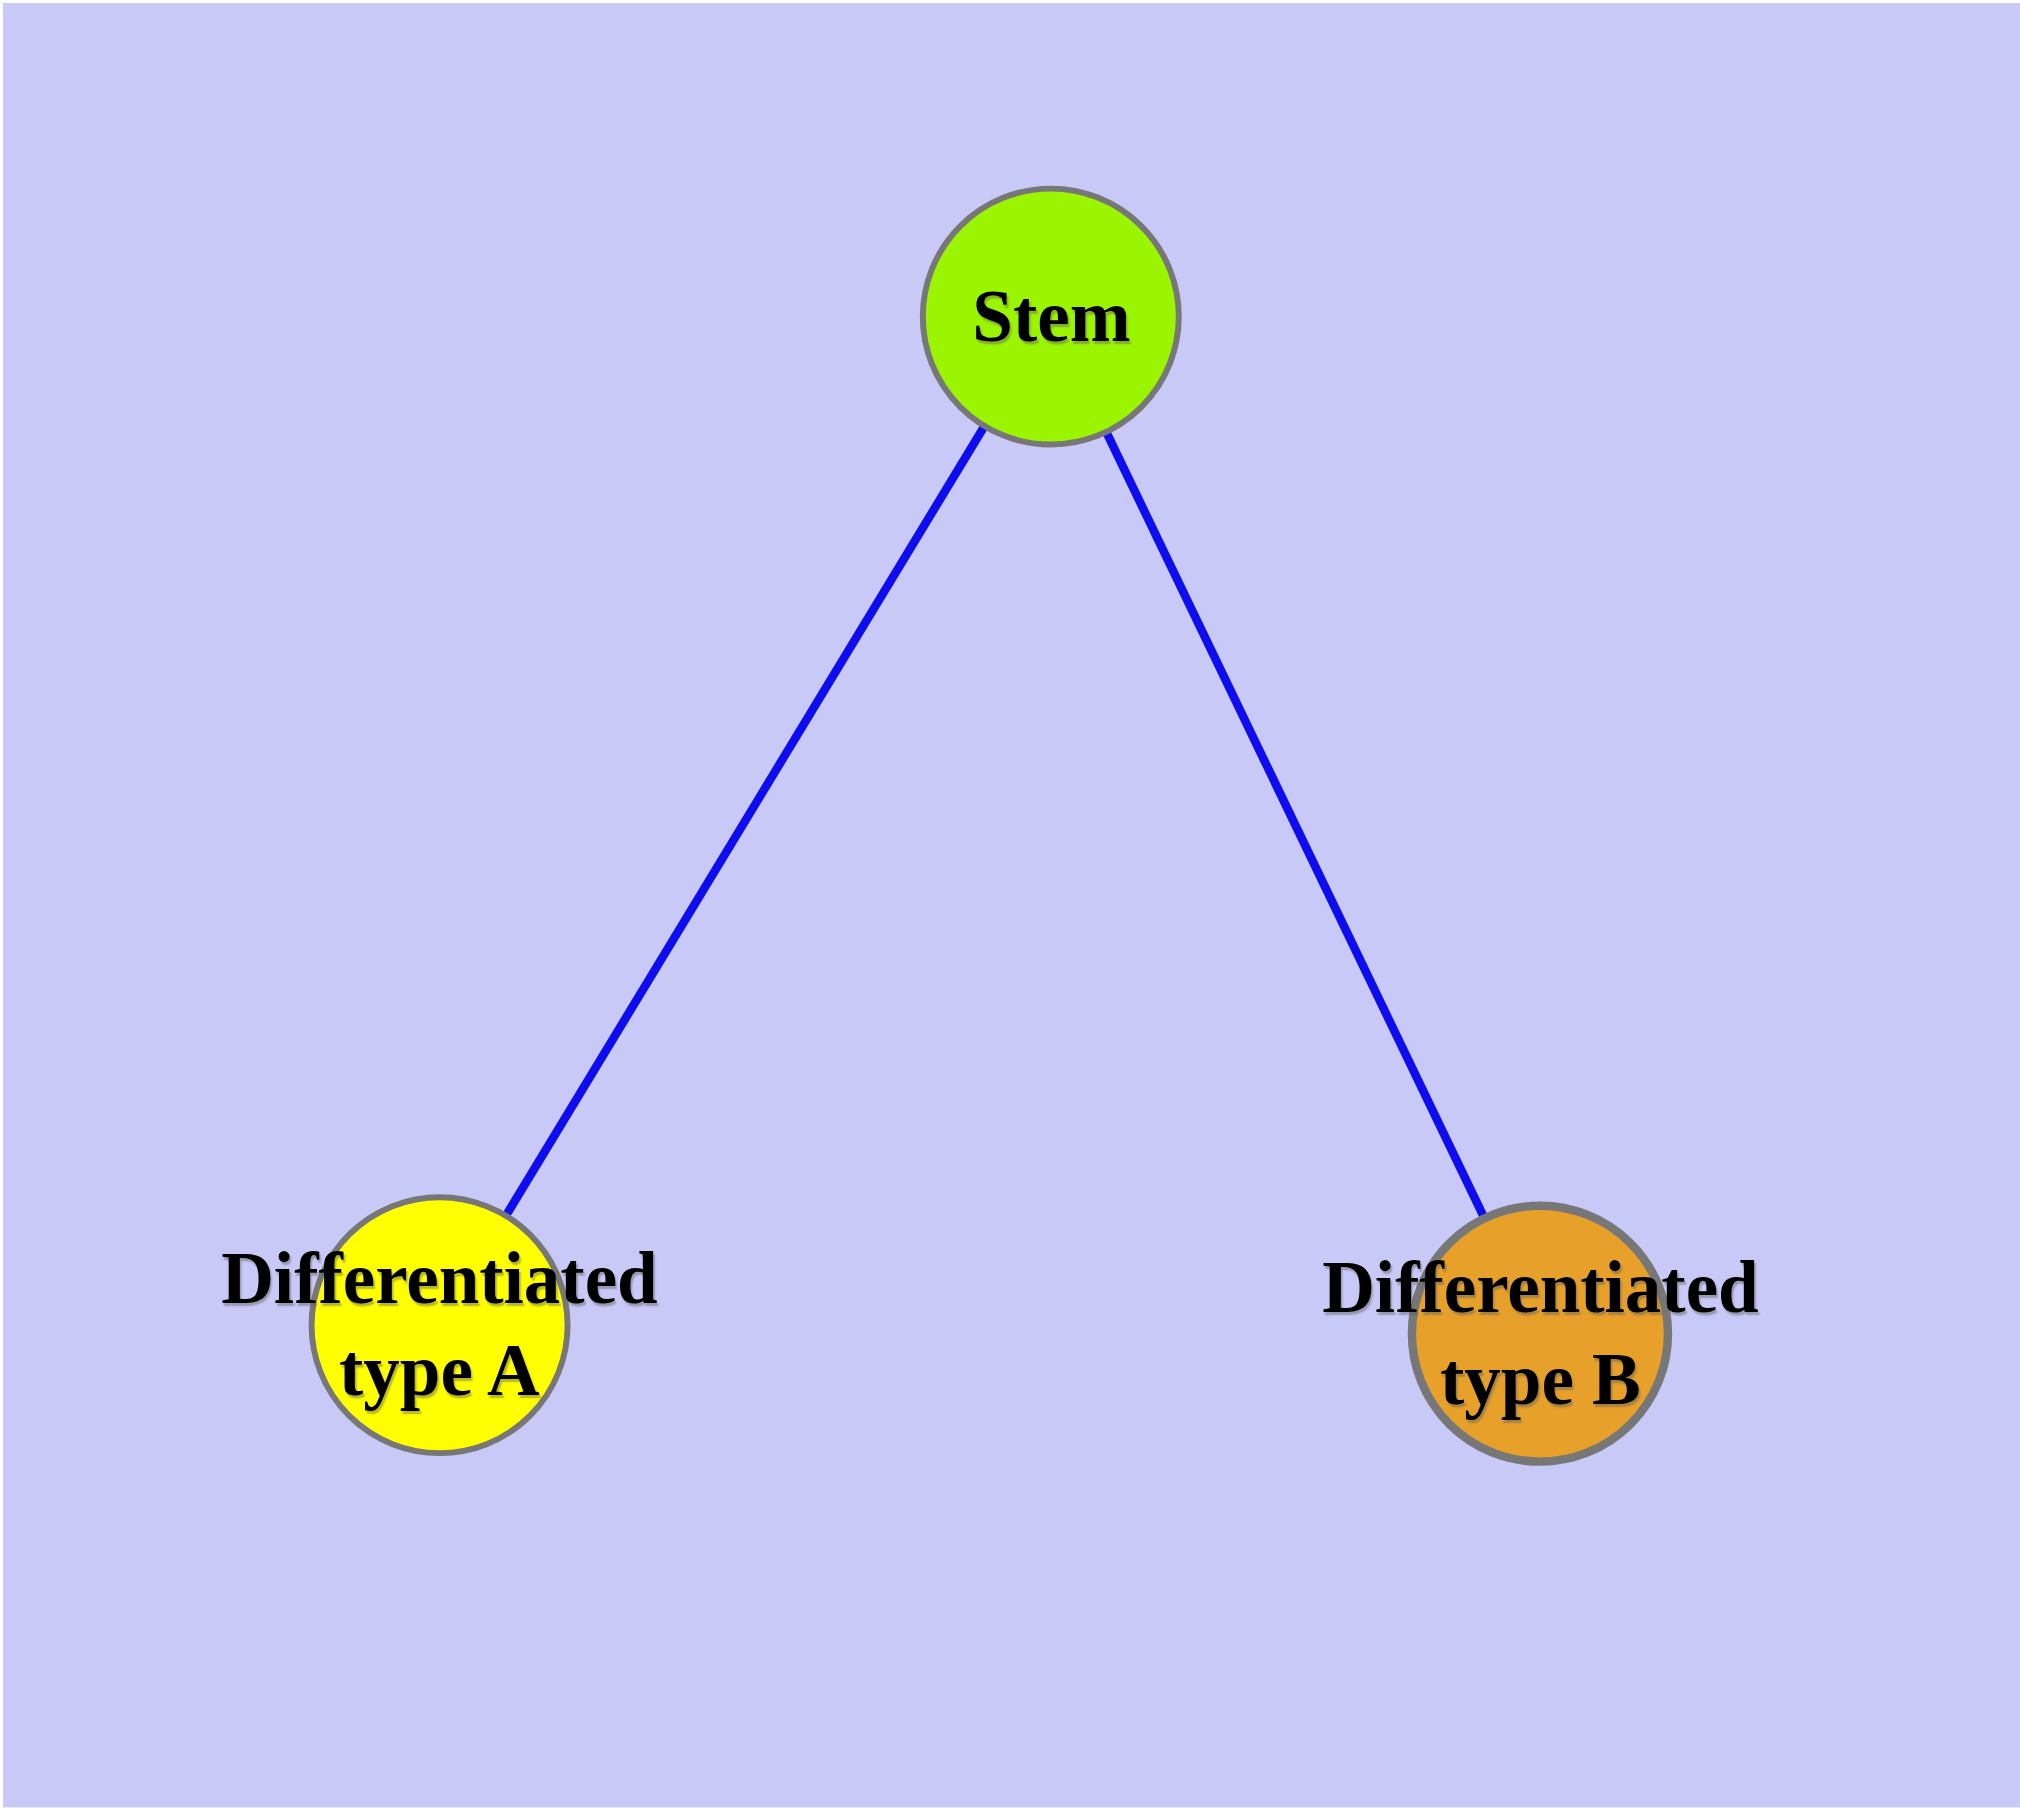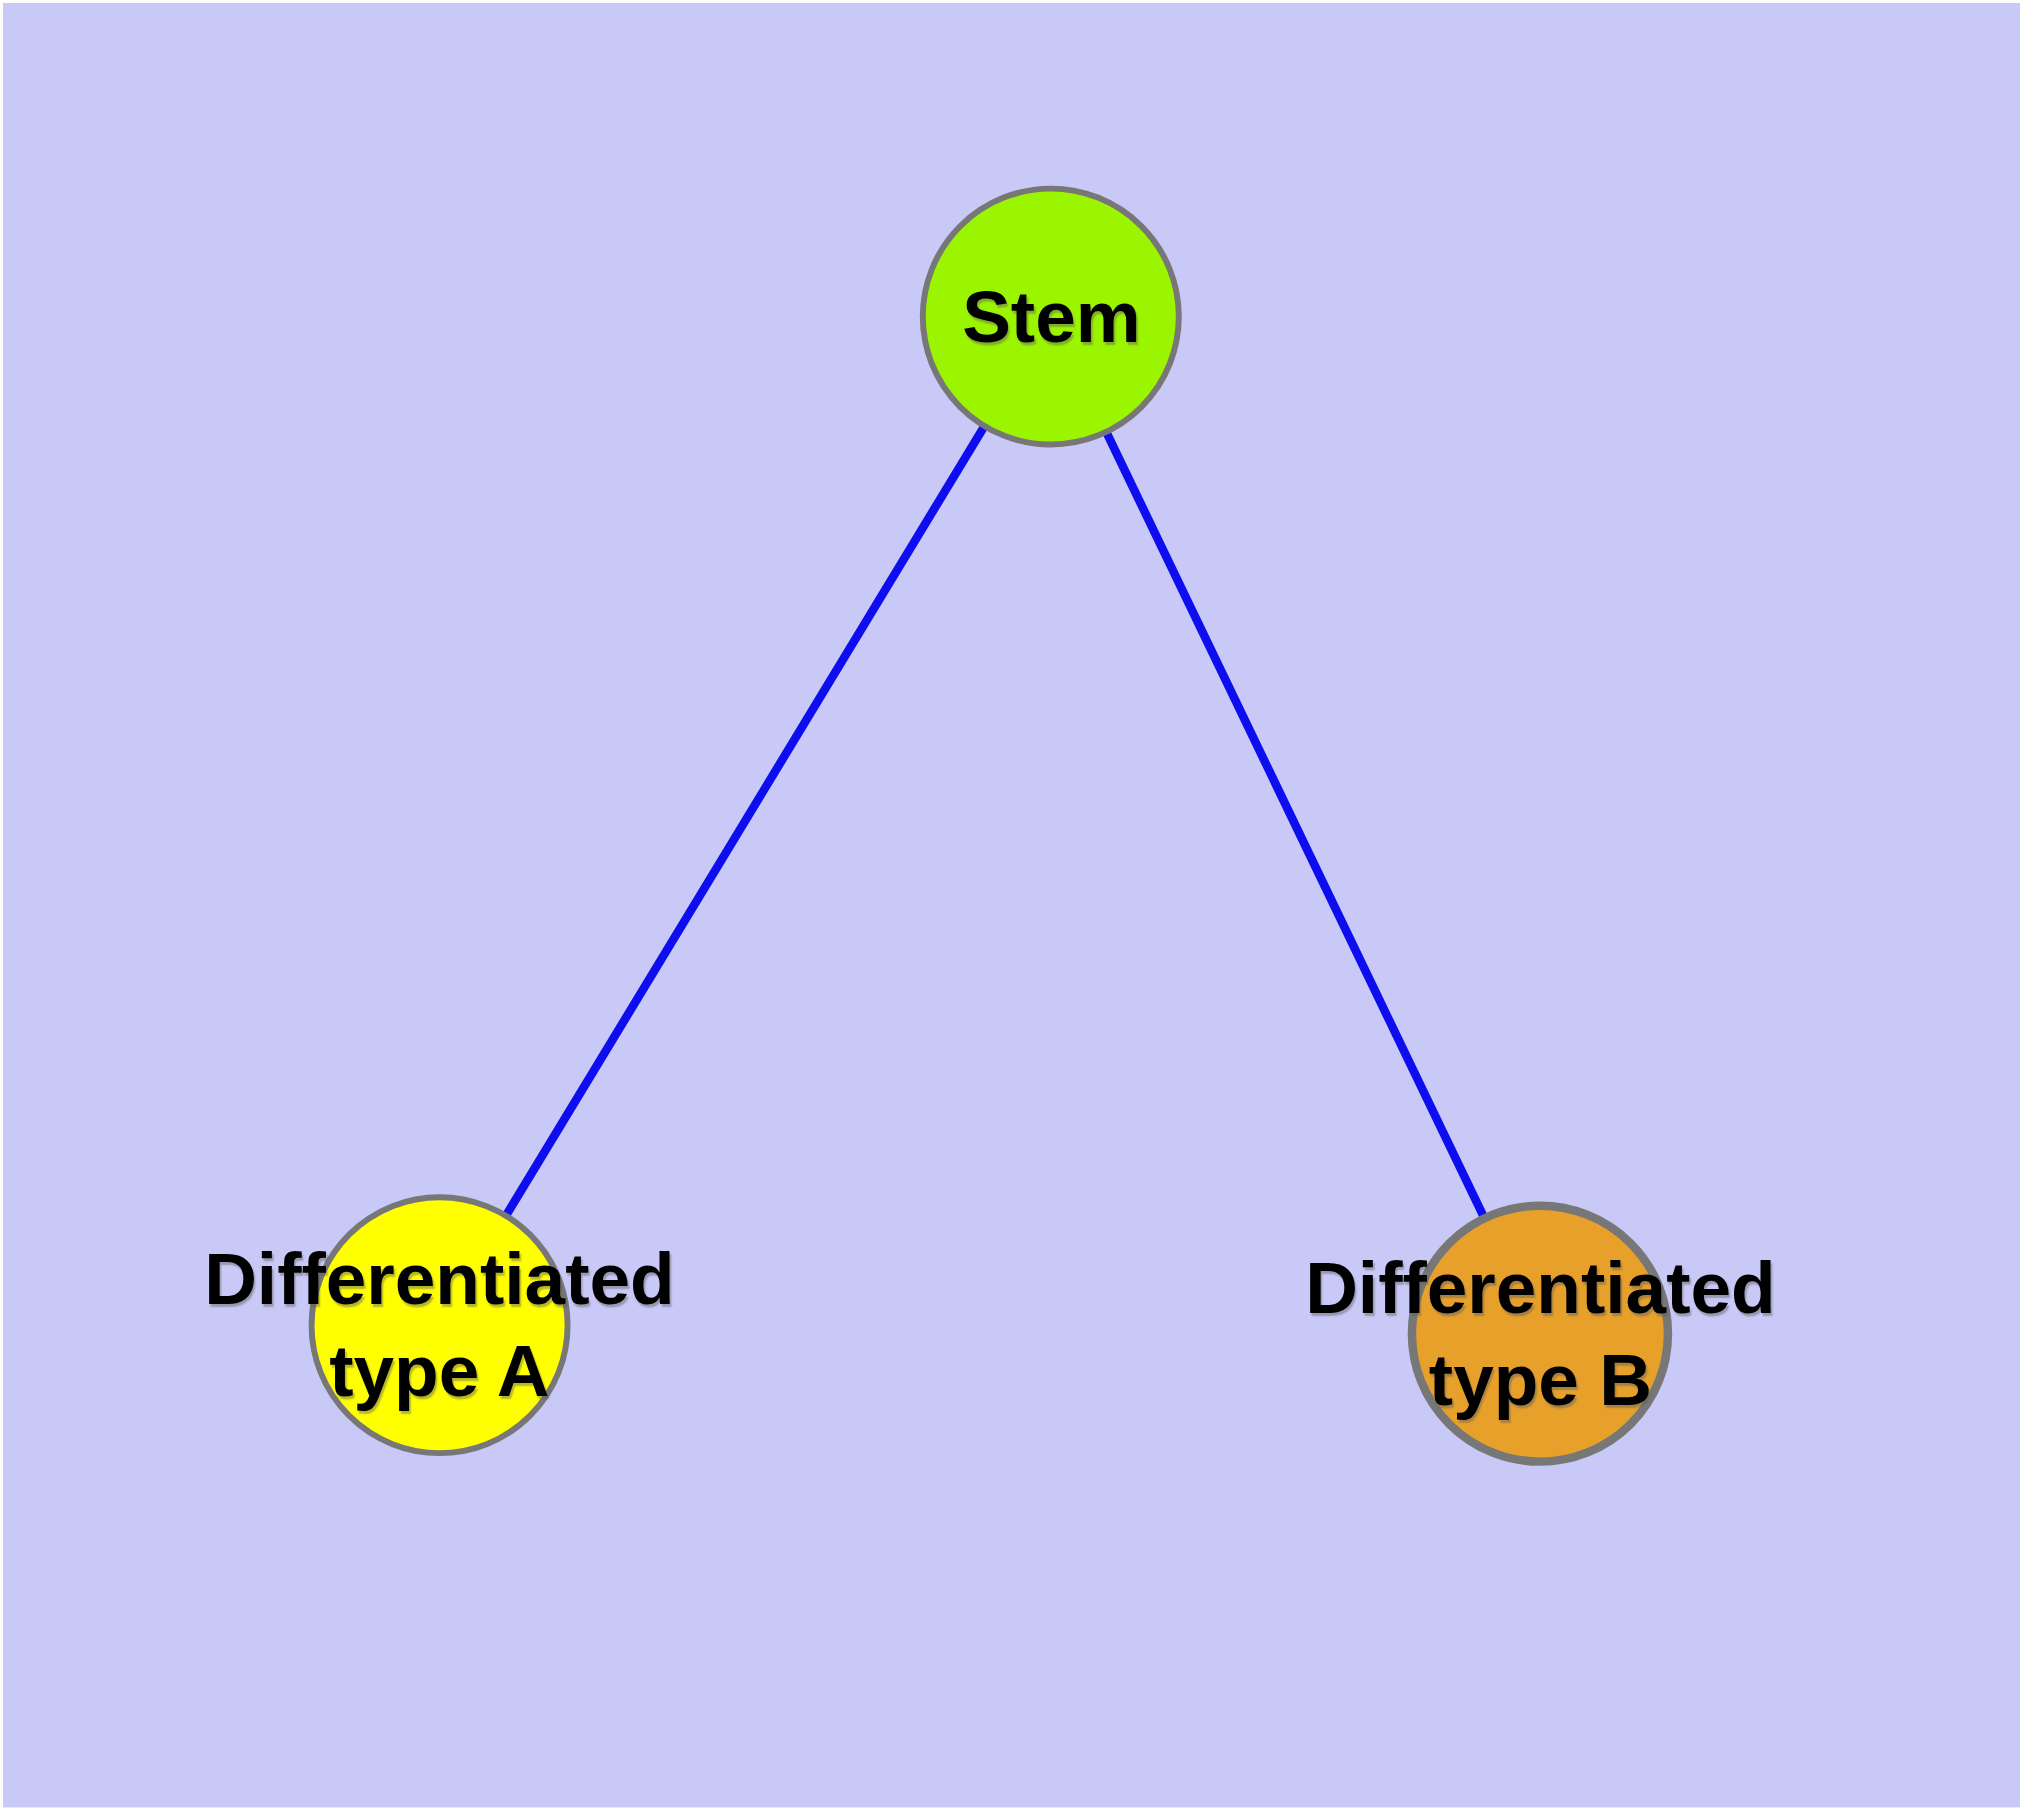--- a/index.html
+++ b/index.html
@@ -14,20 +14,21 @@
     height: 1812px;
     background: #ffffff;
     overflow: hidden;
   }
   #plot-canvas {
     position: absolute;
     left: 3.4px;
     top: 3.4px;
     right: 0;
     bottom: 4.2px;
+    font-family: Liberation Serif, serif;
   }
   #graph-svg {
     position: absolute;
     left: 0;
     top: 0;
     width: 100%;
     height: 100%;
     display: block;
   }
   #labels-layer {

